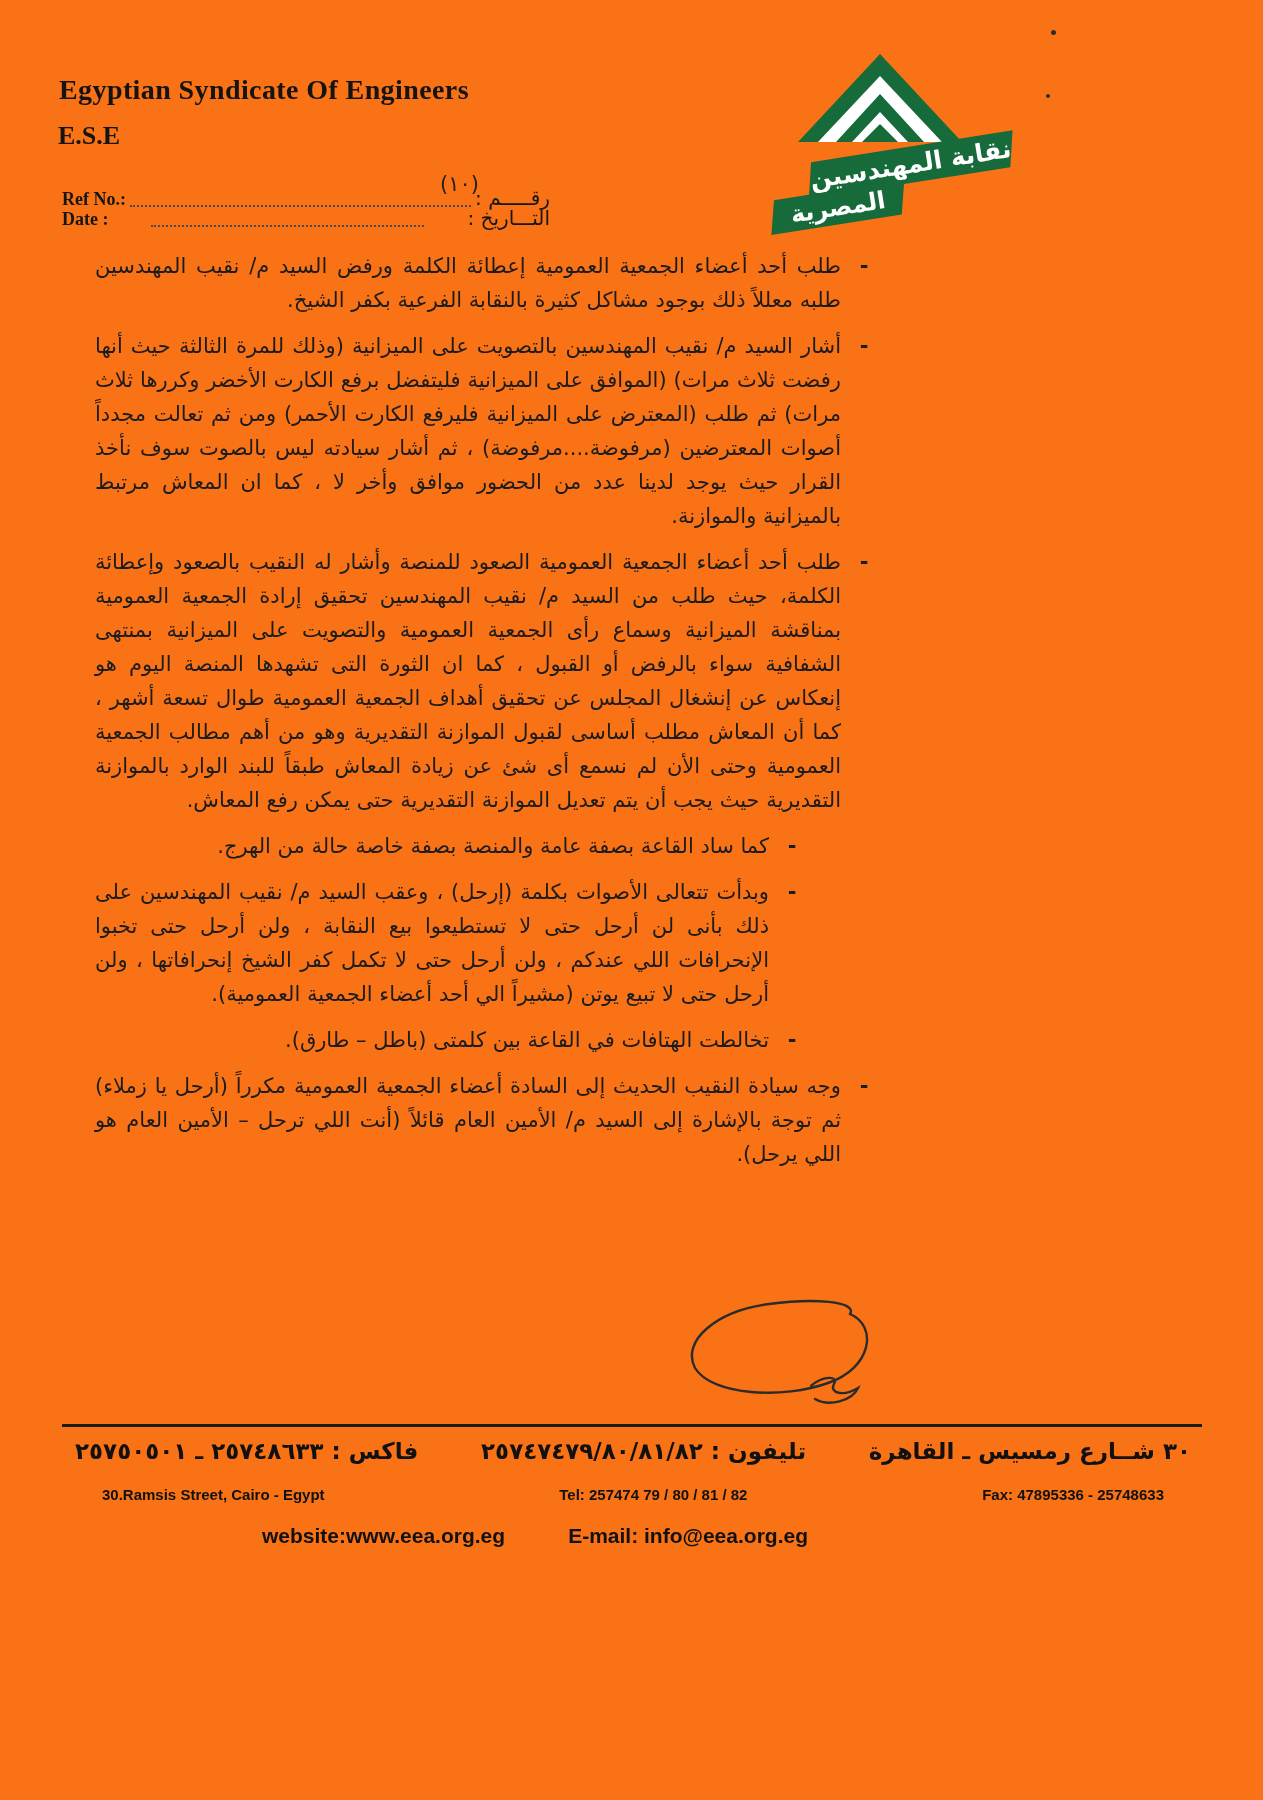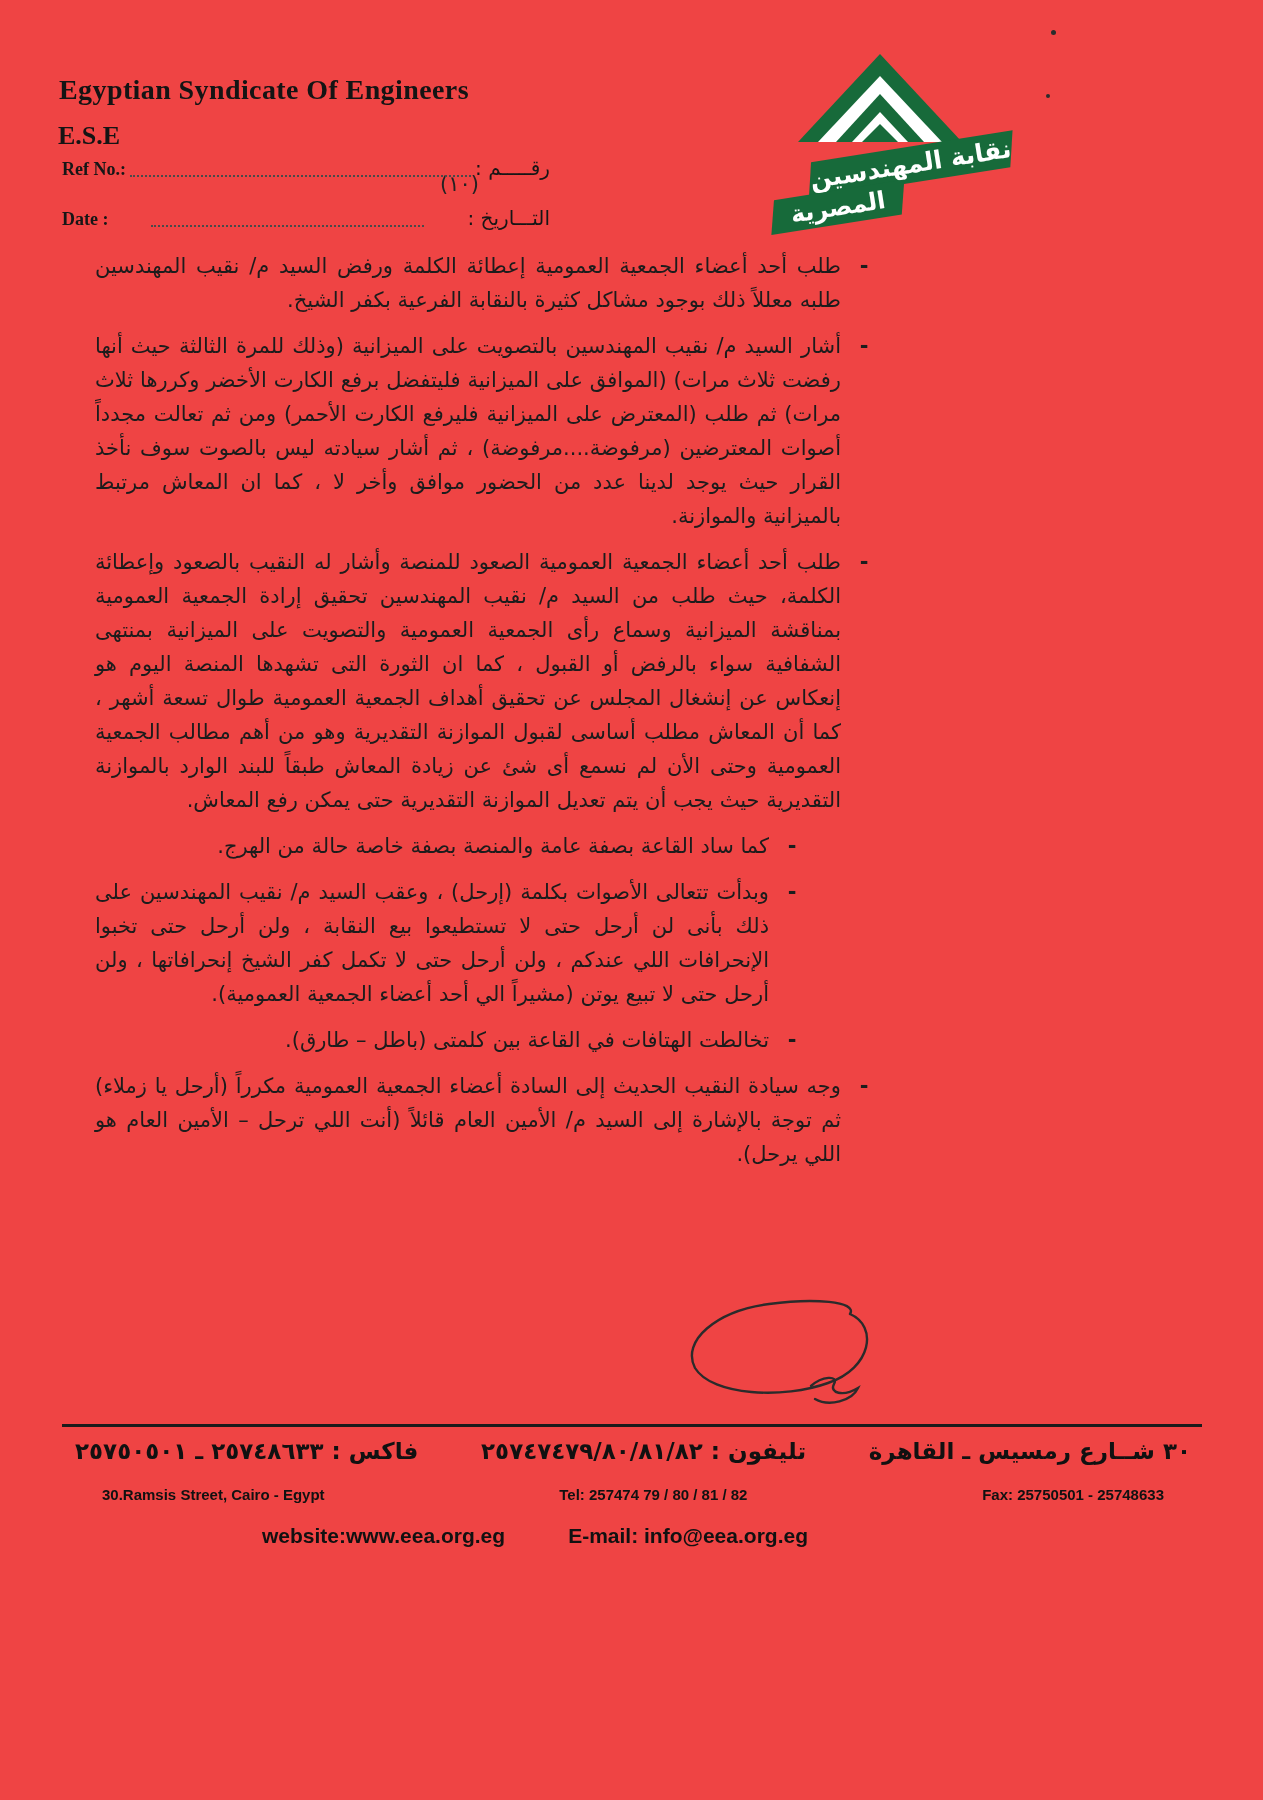--- a/index.html
+++ b/index.html
@@ -1,20 +1,20 @@
 <!DOCTYPE html>
 <html><head>
 <meta charset="utf-8">
 <style>
   html,body { margin:0; padding:0; background:#e8e8e8; }
   .page {
     position:relative;
     width:1263px; height:1800px;
     margin:0 auto;
-    background:#ef4444;
+    background:#f97316;
     color:#1e1e1e;
     overflow:hidden;
     font-family:"DejaVu Sans", sans-serif;
   }
 
   
   .org-name {
     position:absolute; left:58px; top:74px; width:412px;
     text-align:center;
     font-family:"Liberation Serif", serif;
@@ -36,21 +36,21 @@
   .logo-box svg { width:100%; height:100%; }
   .logo-ribbon-text {
     font-family:"DejaVu Sans", sans-serif;
     font-weight:bold; fill:#ffffff;
   }
 
   .ref-row, .date-row {
     position:absolute; left:62px; width:488px;
     display:flex; align-items:flex-end;
   }
-  .ref-row  { top:156px;justify-content:center; }
+  .ref-row  { top:186px;justify-content:center; }
   .date-row { top:206px;gap:39px; }
   .en-label {
     font-family:"Liberation Serif", serif;
     font-weight:bold; font-size:18px; color:#161616;
     white-space:nowrap;
   }
   .dotted-line {
     flex:1 1 auto; height:16px;
     border-bottom:2px dotted #4a4a4a;
     margin:0 4px 3px 4px;
@@ -189,21 +189,21 @@
 
   <div class="footer-ar" dir="rtl">
     <span>٣٠ شــارع رمسيس ـ القاهرة</span>
     <span>تليفون : ٢٥٧٤٧٤٧٩/٨٠/٨١/٨٢</span>
     <span>فاكس : ٢٥٧٤٨٦٣٣ ـ ٢٥٧٥٠٥٠١</span>
   </div>
 
   <div class="footer-en">
     <span>30.Ramsis Street, Cairo - Egypt</span>
     <span>Tel: 257474 79 / 80 / 81 / 82</span>
-    <span>Fax: 25750501 - 25748633</span>
+    <span>Fax: 47895336 - 25748633</span>
   </div>
 
   <div class="footer-web">
     <span>website:www.eea.org.eg</span>
     <span>E-mail: info@eea.org.eg</span>
   </div>
 
   <div class="artifact-dot dot1"></div>
   <div class="artifact-dot dot2"></div>
 

